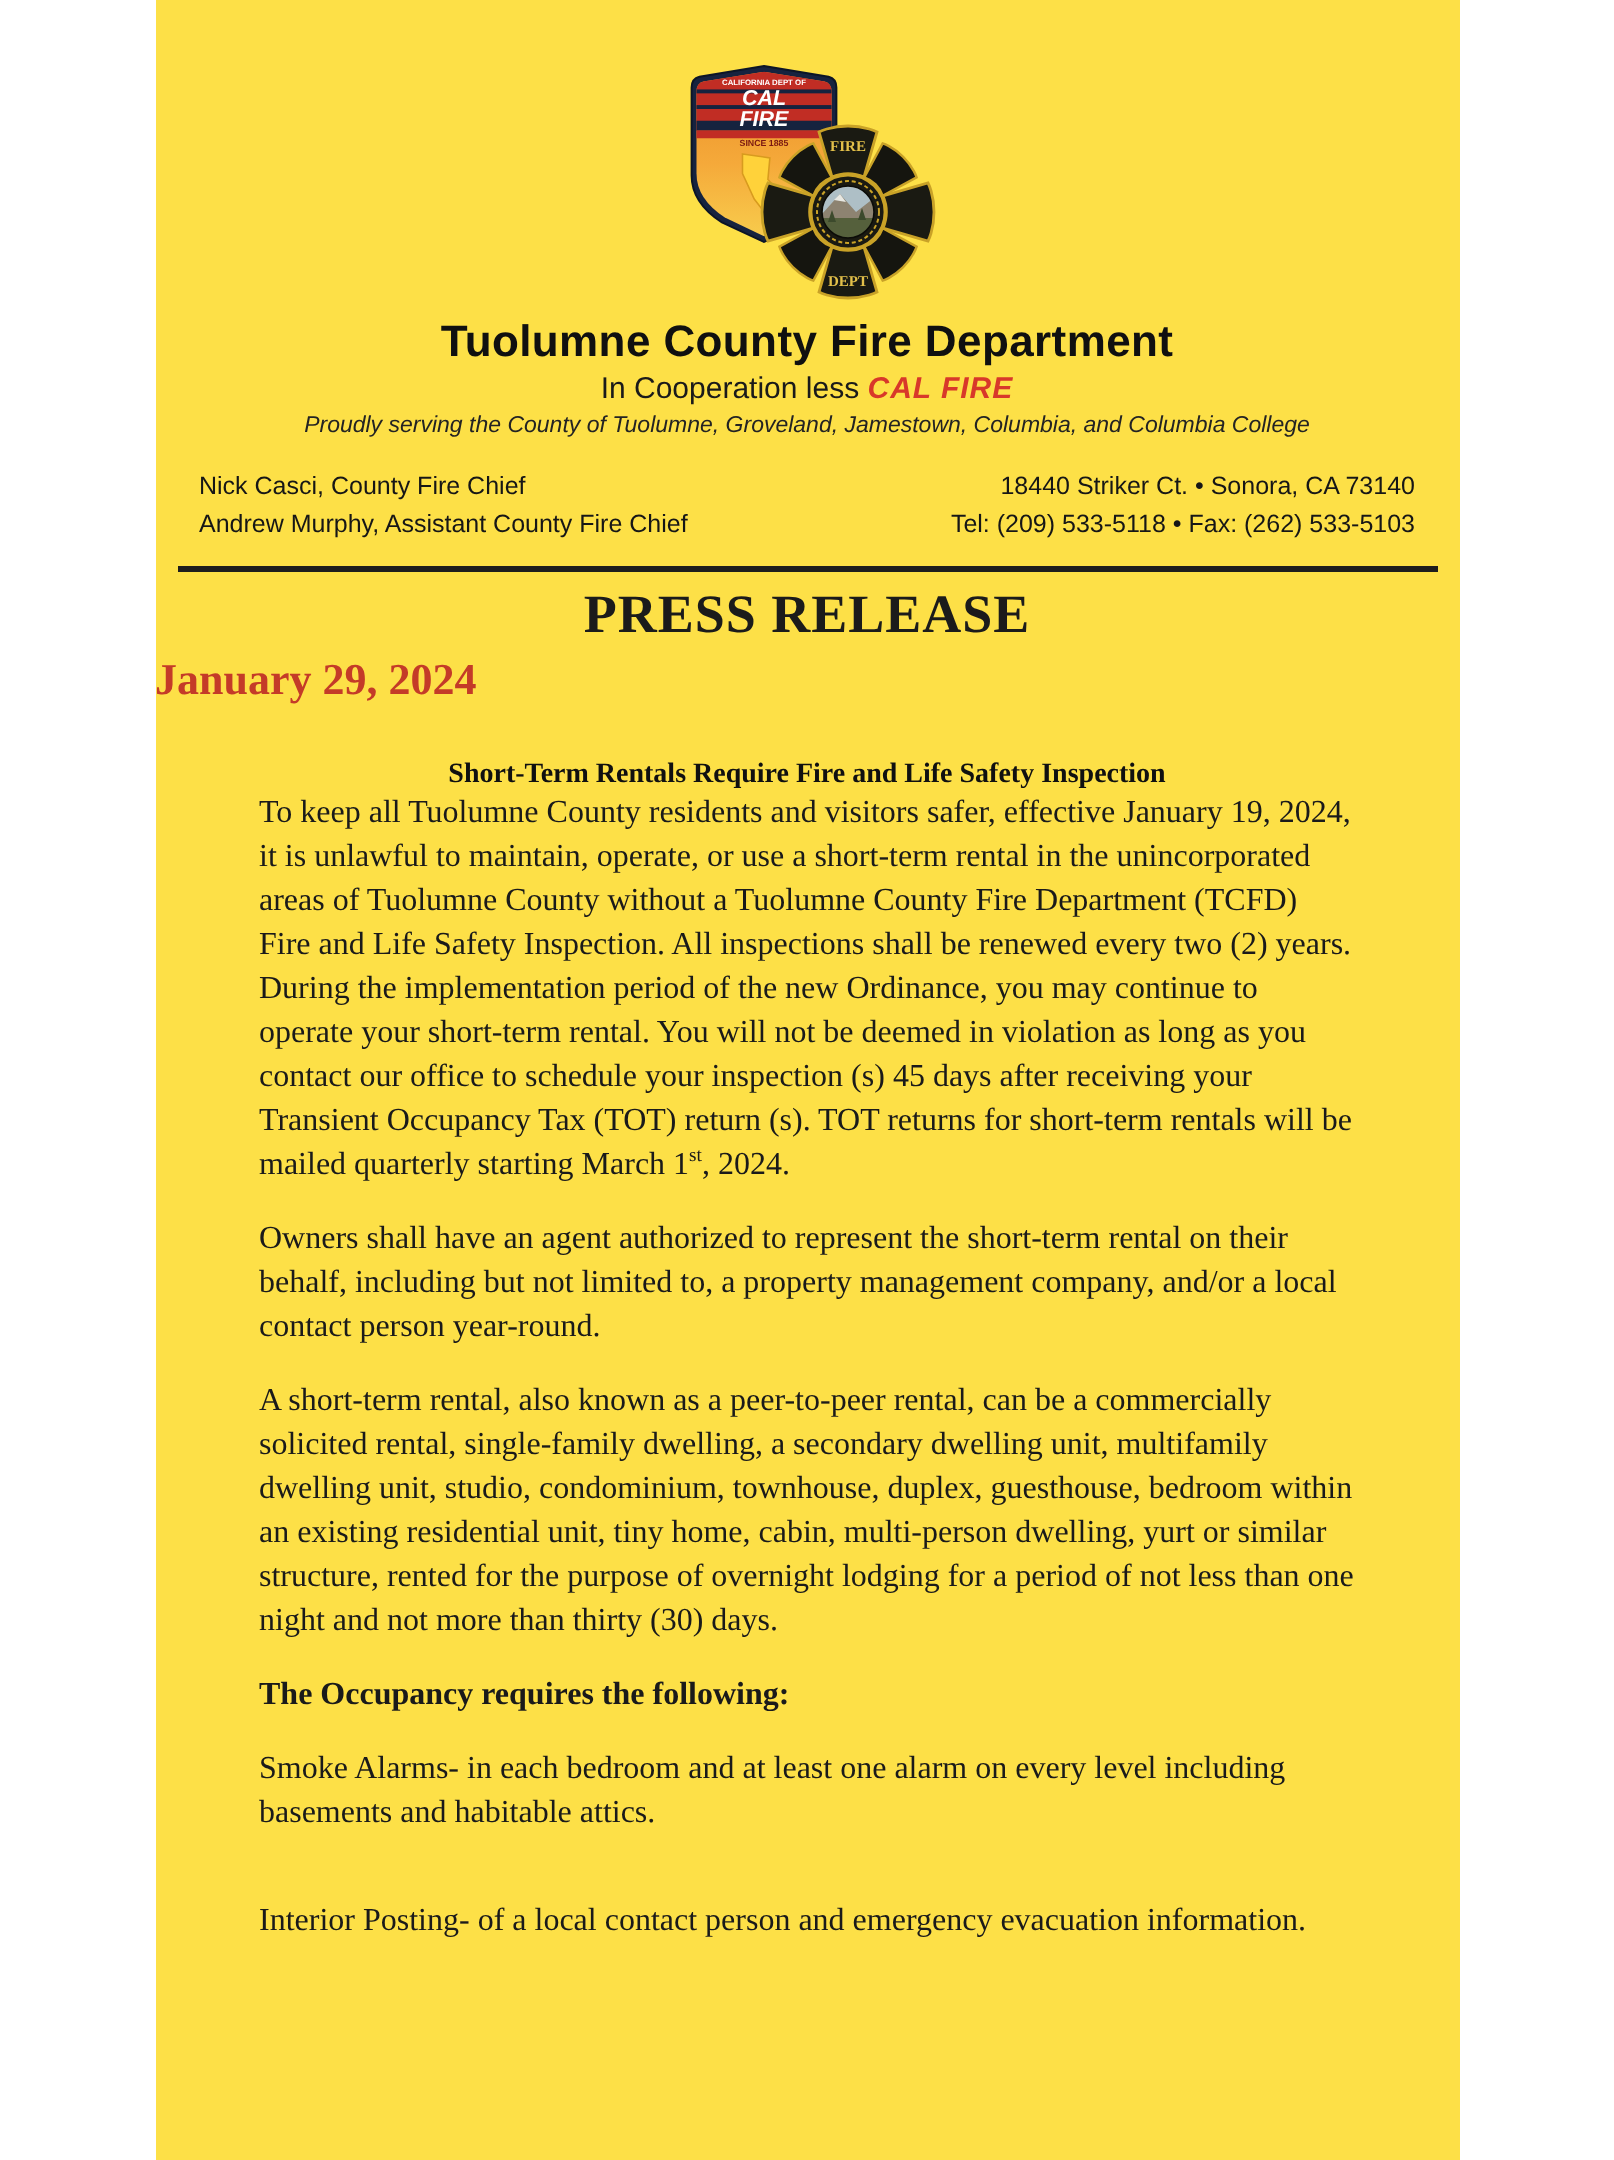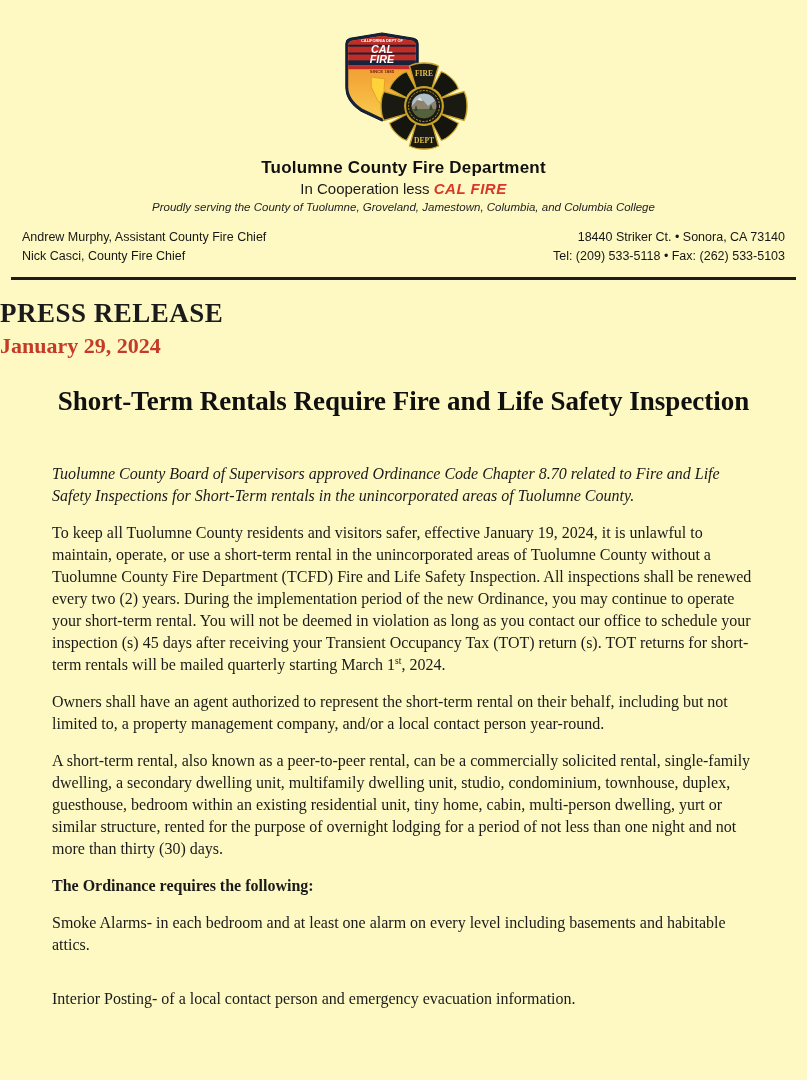--- a/index.html
+++ b/index.html
@@ -1,55 +1,55 @@
 <!DOCTYPE html>
 <html><head>
 <meta charset="utf-8">
 <style>
   * { margin:0; padding:0; box-sizing:border-box; }
   html,body { background:#ffffff; }
   .page {
-    width:807px; height:1080px; position:relative; overflow:hidden;
-    background:#fef9c3; margin:0 auto;
+    width:652px; height:1080px; position:relative; overflow:hidden;
+    background:#fde047; margin:0 auto;
     font-family:"Liberation Serif", serif; color:#1c1c1c;
   }
   
   .header { text-align:center; padding-top:30px; }
   .logo { position:relative; width:134px; height:123px; margin:0 auto; }
   .logo .shield { position:absolute; left:4px; top:2px; width:82px; height:90px; }
   .logo .cross  { position:absolute; left:42px; top:31px; width:90px; height:90px; }
   .dept-name {
     font-family:"Liberation Sans", sans-serif; font-weight:bold;
-    font-size:17px; color:#101010; margin-top:5px; letter-spacing:.2px;
+    font-size:22px; color:#101010; margin-top:5px; letter-spacing:.2px;
   }
   .coop { font-family:"Liberation Sans", sans-serif; font-size:15px; color:#1a1a1a; margin-top:2px; }
   .coop .brand { font-weight:bold; font-style:italic; color:#d8382a; letter-spacing:.5px; }
   .tagline {
     font-family:"Liberation Sans", sans-serif; font-style:italic;
     font-size:11.5px; color:#232323; margin-top:4px;
   }
   .contacts {
     display:flex; justify-content:space-between; align-items:flex-start;
     padding:15px 22px 0 22px; font-family:"Liberation Sans", sans-serif;
     font-size:12.5px; line-height:1.55; color:#161616;
   }
   .contacts .col-left  { text-align:left; }
   .contacts .col-right { text-align:right; }
   .divider { height:3px; background:#1d1d1d; margin:10px 11px 0 11px; }
   
   .release-title {
-    font-weight:bold; font-size:27px;
-    letter-spacing:.5px; color:#1b1b1b; margin-top:18px;
+    text-align:center; font-weight:bold; font-size:27px;
+    letter-spacing:.5px; color:#1b1b1b; margin-top:6px;
   }
   .release-date {
     text-align:left; font-weight:bold; font-size:22px;
     color:#c43b28; margin-top:4px;
   }
   .headline {
-    text-align:center; font-weight:bold; font-size:27px;
+    text-align:center; font-weight:bold; font-size:14px;
     color:#101010; margin-top:27px;
   }
   
   .body { padding:0 52px 0 52px; font-size:16px; line-height:22px; color:#1a1a1a; }
   .para { margin:0 0 15px 0; }
   .para.intro { margin-top:46px; font-style:italic; }
   .para.owners { margin-top:2px; }
   .para.definition { margin-top:0; }
   .req-heading { font-weight:bold; margin:0 0 15px 0; }
   .para.req-first { margin-top:32px; }
@@ -131,46 +131,45 @@
     <div class="dept-name">Tuolumne County Fire Department</div>
 
     <div class="coop">
       <span>In Cooperation less </span><span class="brand">CAL FIRE</span>
     </div>
 
     <div class="tagline">Proudly serving the County of Tuolumne, Groveland, Jamestown, Columbia, and Columbia College</div>
 
     <div class="contacts">
       <div class="col-left">
+        <div>Nick Casci, County Fire Chief</div>
         <div>Andrew Murphy, Assistant County Fire Chief</div>
-        <div>Nick Casci, County Fire Chief</div>
       </div>
       <div class="col-right">
         <div>18440 Striker Ct. • Sonora, CA 73140</div>
         <div>Tel: (209) 533-5118 • Fax: (262) 533-5103</div>
       </div>
     </div>
 
     <div class="divider"></div>
   </div>
 
   <div class="release-title">PRESS RELEASE</div>
   <div class="release-date">January 29, 2024</div>
   <div class="headline">Short-Term Rentals Require Fire and Life Safety Inspection</div>
 
   <div class="body">
 
-    <p class="para intro">Tuolumne County Board of Supervisors approved Ordinance Code Chapter 8.70 related to Fire and Life Safety Inspections for Short-Term rentals in the unincorporated areas of Tuolumne County.</p>
 
     <p class="para"><span>To keep all Tuolumne County residents and visitors safer, effective January 19, 2024, it is unlawful to maintain, operate, or use a short-term rental in the unincorporated areas of Tuolumne County without a Tuolumne County Fire Department (TCFD) Fire and Life Safety Inspection. All inspections shall be renewed every two (2) years. During the implementation period of the new Ordinance, you may continue to operate your short-term rental. You will not be deemed in violation as long as you contact our office to schedule your inspection (s) 45 days after receiving your Transient Occupancy Tax (TOT) return (s). TOT returns for short-term rentals will be mailed quarterly starting March 1</span><sup class="ord">st</sup><span>, 2024.</span></p>
 
     <p class="para owners">Owners shall have an agent authorized to represent the short-term rental on their behalf, including but not limited to, a property management company, and/or a local contact person year-round.</p>
 
     <p class="para definition">A short-term rental, also known as a peer-to-peer rental, can be a commercially solicited rental, single-family dwelling, a secondary dwelling unit, multifamily dwelling unit, studio, condominium, townhouse, duplex, guesthouse, bedroom within an existing residential unit, tiny home, cabin, multi-person dwelling, yurt or similar structure, rented for the purpose of overnight lodging for a period of not less than one night and not more than thirty (30) days.</p>
 
-    <p class="req-heading">The Ordinance requires the following:</p>
+    <p class="req-heading">The Occupancy requires the following:</p>
 
     <p class="para">Smoke Alarms- in each bedroom and at least one alarm on every level including basements and habitable attics.</p>
 
     <p class="para req-first">Interior Posting- of a local contact person and emergency evacuation information.</p>
 
   </div>
 </div>
 
 </body></html>

